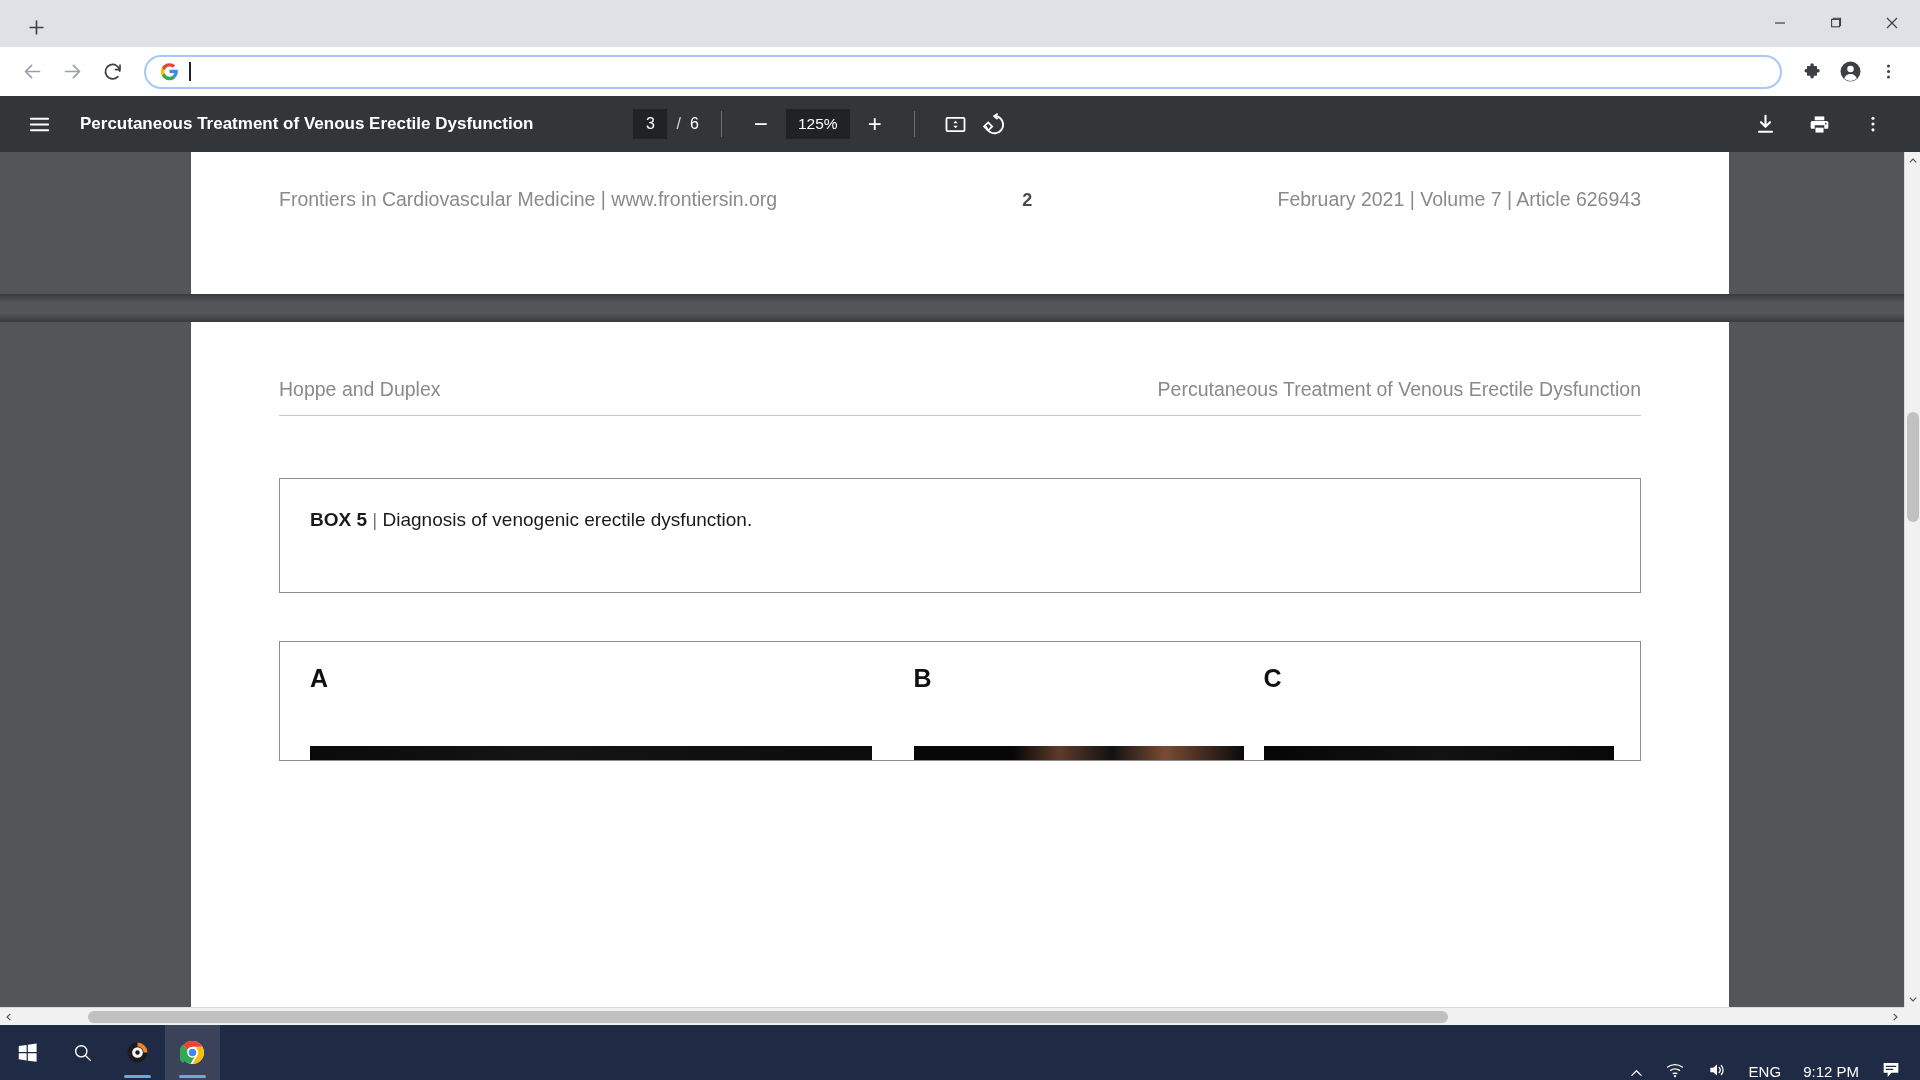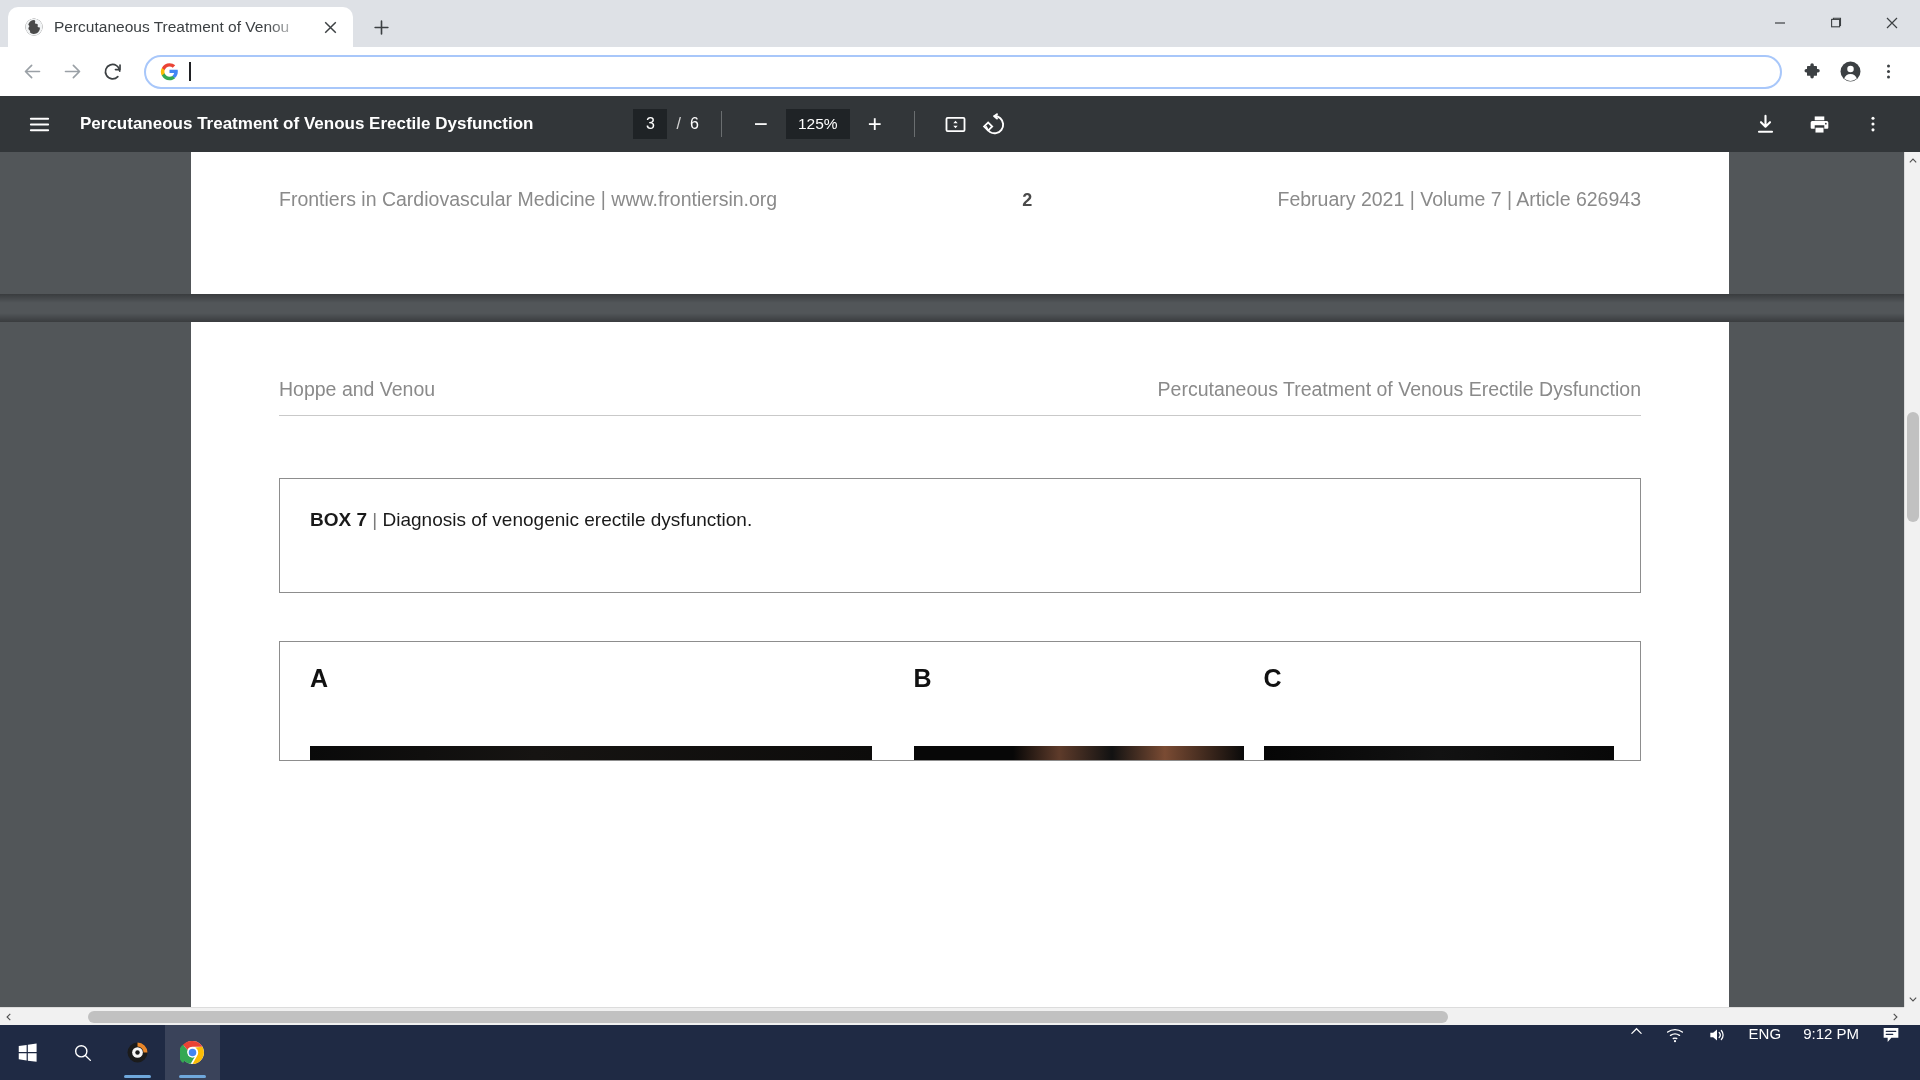--- a/index.html
+++ b/index.html
@@ -177,43 +177,29 @@
     position: absolute; left: 0; bottom: 0; width: 1920px; height: 55px;
     background: #1f2a44; display: flex; align-items: center; color: #fff;
   }
   .tb-item { width: 55px; height: 55px; display: flex; align-items: center; justify-content: center; position: relative; }
   .tb-item.active { background: rgba(255,255,255,0.12); }
   .tb-item.active::after, .tb-item.running::after {
     content: ""; position: absolute; bottom: 2px; left: 14px; width: 27px; height: 3px;
     background: #6fa8dc; border-radius: 2px;
   }
   .tray { margin-left: auto; display: flex; align-items: center; gap: 0; padding-right: 8px; }
-  .tray-item { height: 55px; display: flex; align-items: flex-start; justify-content: center; padding: 0 11px; }
+  .tray-item { height: 55px; display: flex; align-items: flex-end; justify-content: center; padding: 0 11px; }
   .tray-text { font-size: 15px; color: #fff; }
 </style>
 </head>
 <body>
 
 <div id="browser">
 
   <div class="tabstrip">
-    <div class="tab">
-      <span class="tab-favicon">
-        <svg viewBox="0 0 20 20" width="20" height="20">
-          <circle cx="10" cy="10" r="8.6" fill="#4a4a4a"></circle>
-          <path d="M10 1.4a8.6 8.6 0 000 17.2 8.6 8.6 0 000-17.2zm0 1.6c1 0 1.6 1.2 1.1 2.2-.4.8.2 1.7 1.1 1.6 1.2-.2 2 .9 1.5 1.9-.4.8.3 1.8 1.2 1.6.6-.1 1 .3 1 .8 0 3.3-2.9 6.1-6.3 5.9a6 6 0 01-3.8-1.8c.6-.5.4-1.5-.3-1.9-1.2-.7-1.4-2.3-.5-3.2.5-.5.4-1.4-.2-1.8-.5-.3-.6-1-.2-1.5A6.3 6.3 0 0110 3z" fill="#f1f3f4"></path>
-        </svg>
-      </span>
-      <span class="tab-title">Percutaneous Treatment of Venou</span>
-      <span class="tab-close">
-        <svg viewBox="0 0 16 16" width="13" height="13">
-          <path d="M1.5 1.5l13 13M14.5 1.5l-13 13" stroke="#3c4043" stroke-width="1.8" fill="none"></path>
-        </svg>
-      </span>
-    </div>
     <div class="newtab">
       <svg viewBox="0 0 20 20" width="17" height="17">
         <path d="M10 2.5v15M2.5 10h15" stroke="#3c4043" stroke-width="1.9" fill="none" stroke-linecap="round"></path>
       </svg>
     </div>
     <div class="wincontrols">
       <div class="wc">
         <svg viewBox="0 0 12 12" width="12" height="12">
             <path d="M1 6h10" stroke="#3c4043" stroke-width="1.2"></path>
           </svg>
@@ -355,28 +341,28 @@
             <span class="right">February 2021 | Volume 7 | Article 626943</span>
           </div>
         </div>
       </div>
 
       <div class="gap"></div>
 
       <div class="page" style="height:720px;">
         <div class="pg-inner">
           <div class="runhead2">
-            <span>Hoppe and Venou</span>
+            <span>Hoppe and Duplex</span>
             <span>Percutaneous Treatment of Venous Erectile Dysfunction</span>
           </div>
           <div class="hrule"></div>
 
           <div class="box">
             <div class="box-title">
-              <b>BOX 7</b>
+              <b>BOX 5</b>
               <span class="bar">|</span>
               <span>Diagnosis of venogenic erectile dysfunction.</span>
             </div>
             <div class="box-body">
             </div>
           </div>
 
           <div class="figbox">
             <div class="fig-row">
               <div class="fig-panel fig-a">

